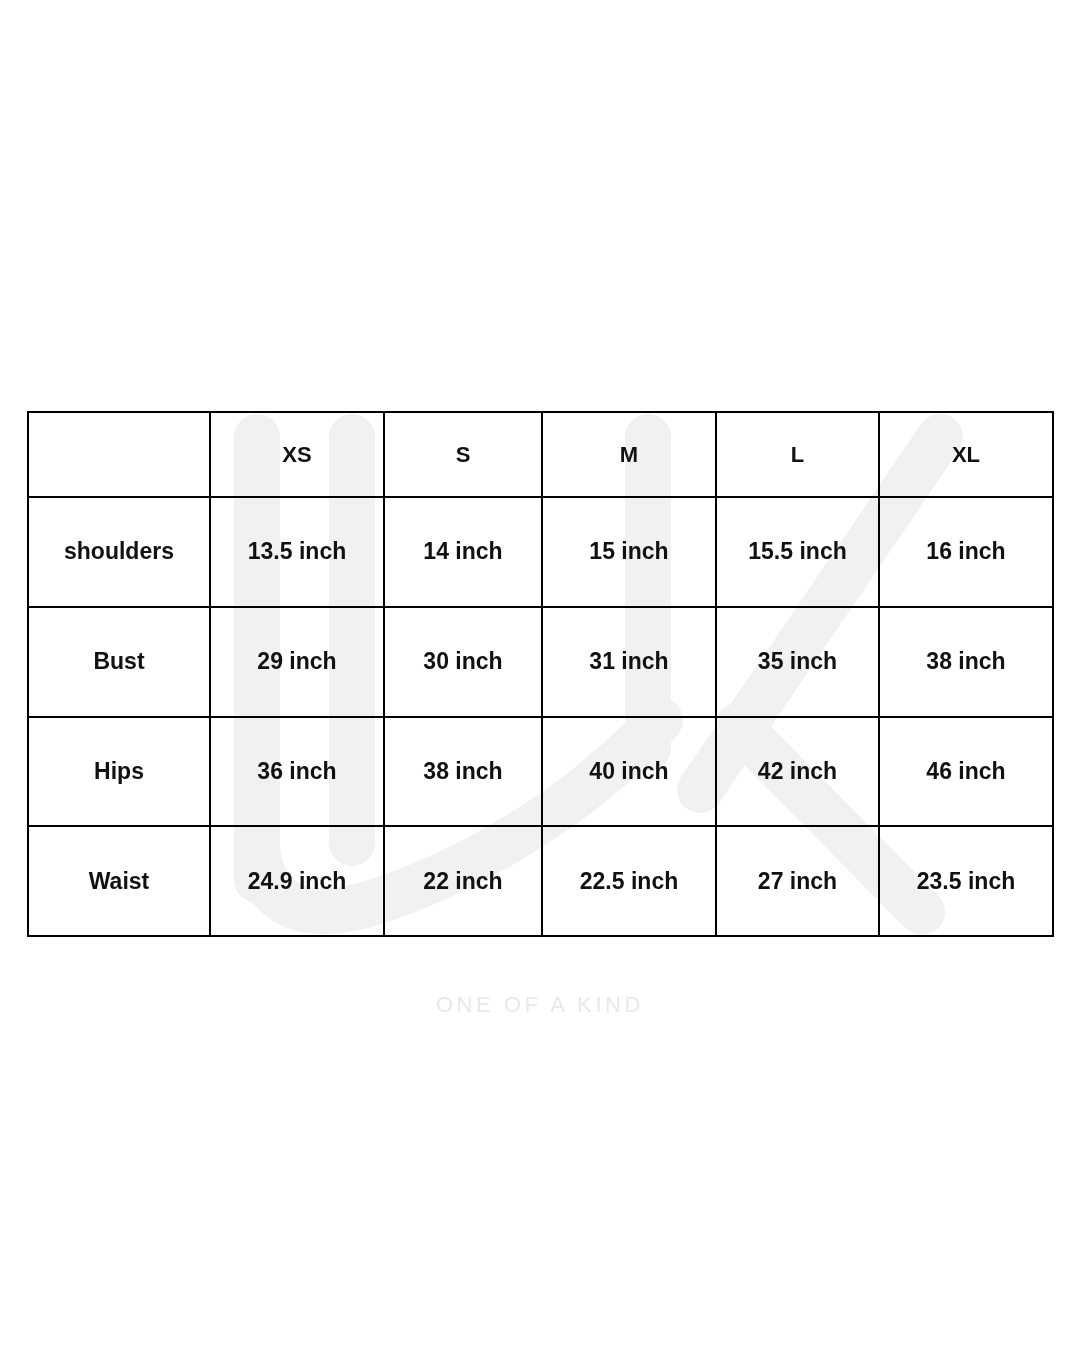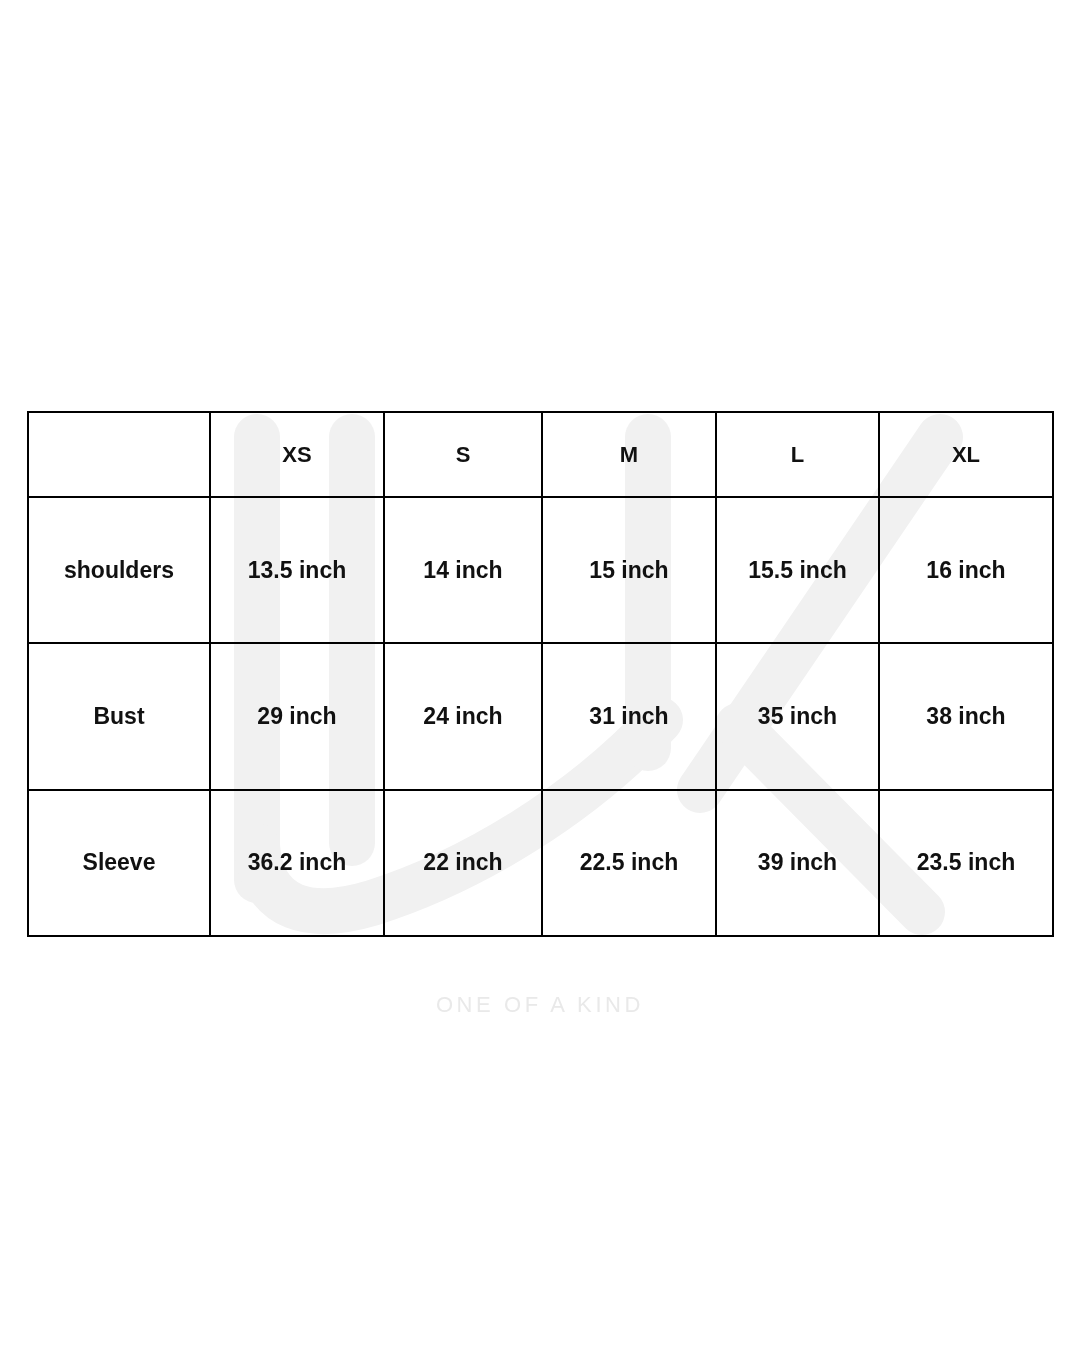--- a/index.html
+++ b/index.html
@@ -124,27 +124,35 @@
       <td>shoulders</td>
       <td>13.5 inch</td>
       <td>14 inch</td>
       <td>15 inch</td>
       <td>15.5 inch</td>
       <td>16 inch</td>
     </tr>
     <tr class="row-data">
       <td>Bust</td>
       <td>29 inch</td>
-      <td>24 inch</td>
+      <td>30 inch</td>
       <td>31 inch</td>
       <td>35 inch</td>
       <td>38 inch</td>
     </tr>
     <tr class="row-data">
-      <td>Sleeve</td>
-      <td>36.2 inch</td>
+      <td>Hips</td>
+      <td>36 inch</td>
+      <td>38 inch</td>
+      <td>40 inch</td>
+      <td>42 inch</td>
+      <td>46 inch</td>
+    </tr>
+    <tr class="row-data">
+      <td>Waist</td>
+      <td>24.9 inch</td>
       <td>22 inch</td>
       <td>22.5 inch</td>
-      <td>39 inch</td>
+      <td>27 inch</td>
       <td>23.5 inch</td>
     </tr>
   </tbody>
 </table>
 
 </body></html>

